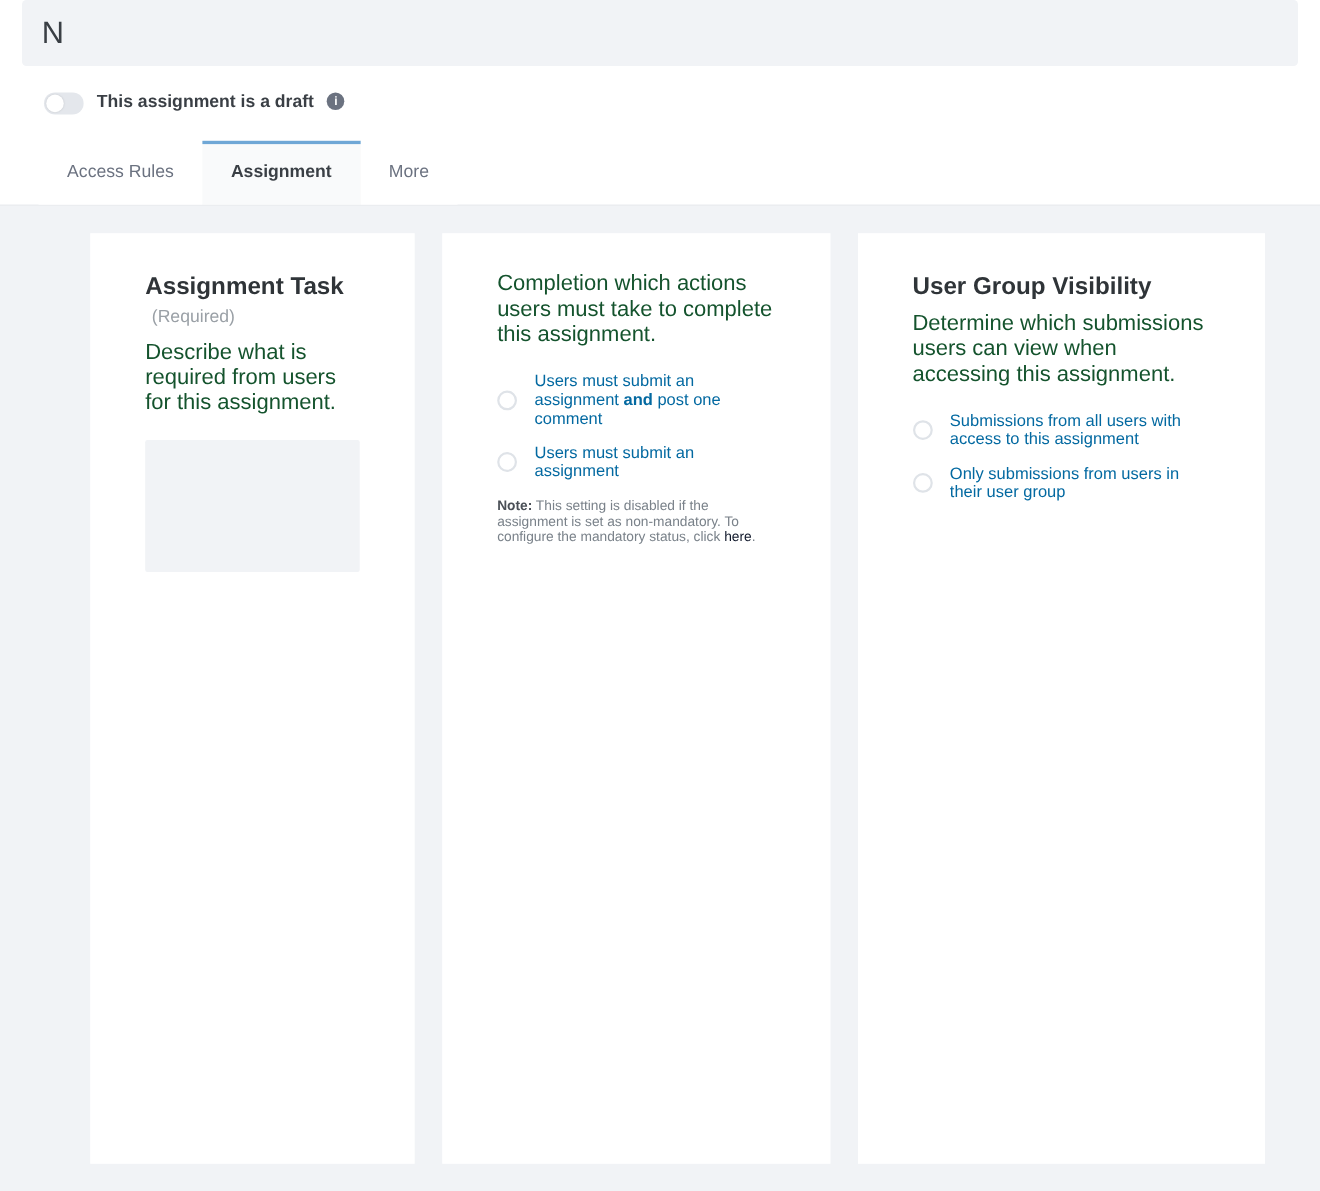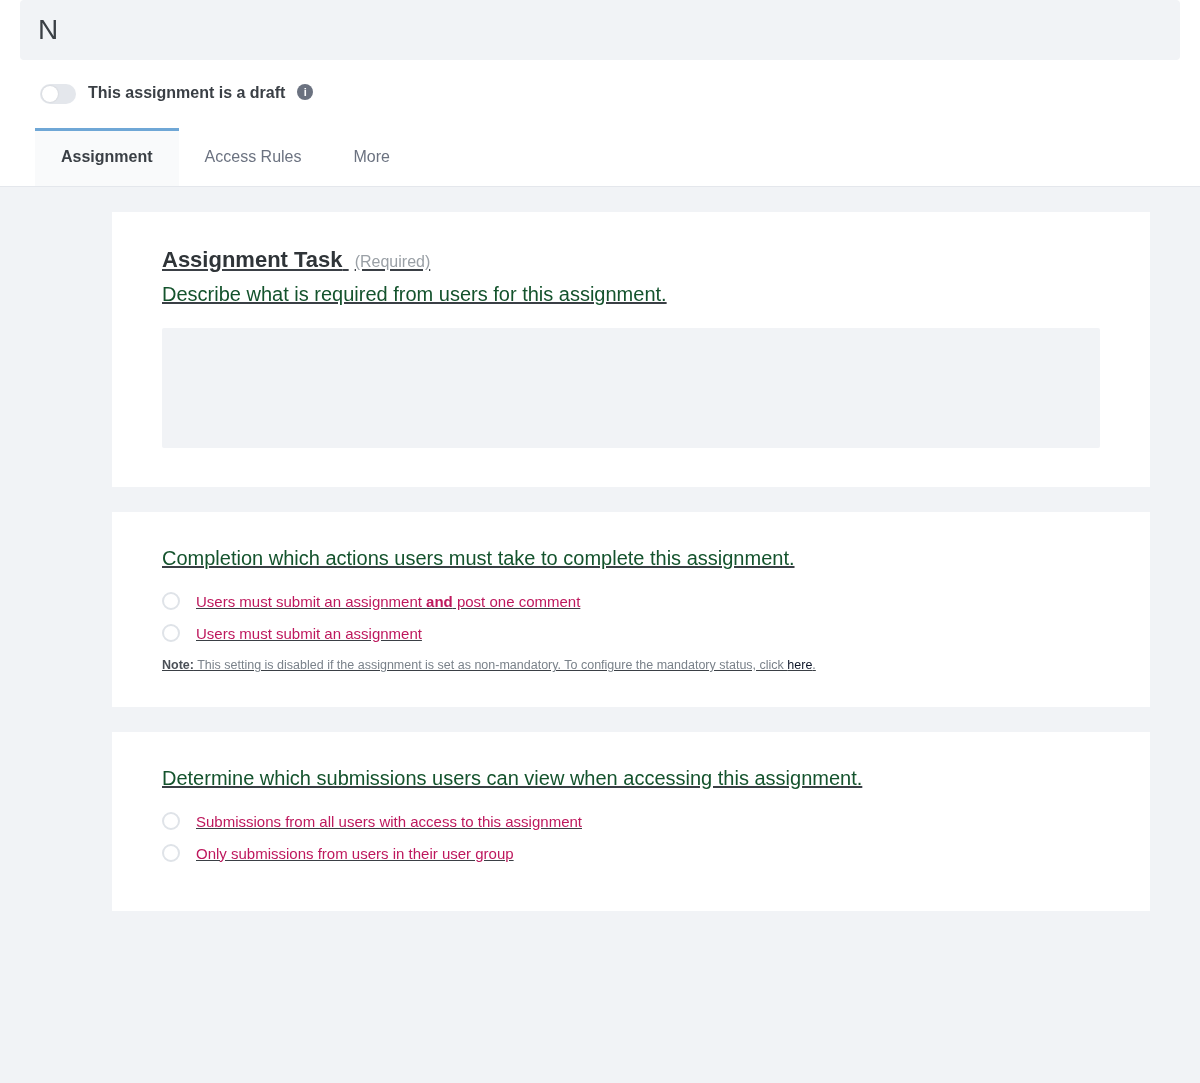--- a/index.html
+++ b/index.html
@@ -101,26 +101,25 @@
     color: #3a3f45;
     font-weight: 600;
     border-top: 3px solid #6fa7d6;
     background: #f9fafb;
     padding-top: 17px;
   }
 
   
   .content {
     flex: 1;
-    padding: 25px 50px 25px 112px;
-    display: flex;
-    flex-direction: column;
+    padding: 25px 50px 25px 82px;
+    display: flex;
+    flex-direction: row;
     gap: 25px;
     overflow: hidden;
-    text-decoration: underline;
   }
 
   .card {
     background: #ffffff;
     padding: 35px 50px;
   }
   .card-title {
     font-size: 22px;
     font-weight: 700;
     color: #2f3438;
@@ -150,21 +149,21 @@
     font-size: 14px;
     font-family: inherit;
   }
 
   .radio-row {
     display: flex;
     align-items: center;
     gap: 16px;
     margin-bottom: 14px;
     font-size: 15px;
-    color: #be185d;
+    color: #0369a1;
   }
   .radio {
     width: 18px;
     height: 18px;
     border-radius: 50%;
     border: 2px solid #dfe3e8;
     background: #ffffff;
     flex-shrink: 0;
   }
   .radio-label .strong {
@@ -193,22 +192,22 @@
 
     <div class="draft-row">
       <div class="toggle">
         <div class="knob"></div>
       </div>
       <span class="draft-label">This assignment is a draft</span>
       <span class="info-icon">i</span>
     </div>
 
     <div class="tabs">
+      <div class="tab">Access Rules</div>
       <div class="tab active">Assignment</div>
-      <div class="tab">Access Rules</div>
       <div class="tab">More</div>
     </div>
 
   </div>
 
   <div class="content">
 
     <div class="card">
       <div class="card-title">
         <span>Assignment Task</span>
@@ -234,20 +233,21 @@
           <span>Users must submit an assignment</span><span class="strong"></span><span></span>
         </span>
       </div>
 
       <div class="note">
         <b>Note:</b><span> This setting is disabled if the assignment is set as non-mandatory. To configure the mandatory status, click </span><span class="link">here</span>.
       </div>
     </div>
 
     <div class="card">
+      <div class="card-title">User Group Visibility</div>
       <div class="card-desc">Determine which submissions users can view when accessing this assignment.</div>
 
       <div class="radio-row">
         <div class="radio"></div>
         <span class="radio-label">Submissions from all users with access to this assignment</span>
       </div>
 
       <div class="radio-row">
         <div class="radio"></div>
         <span class="radio-label">Only submissions from users in their user group</span>

